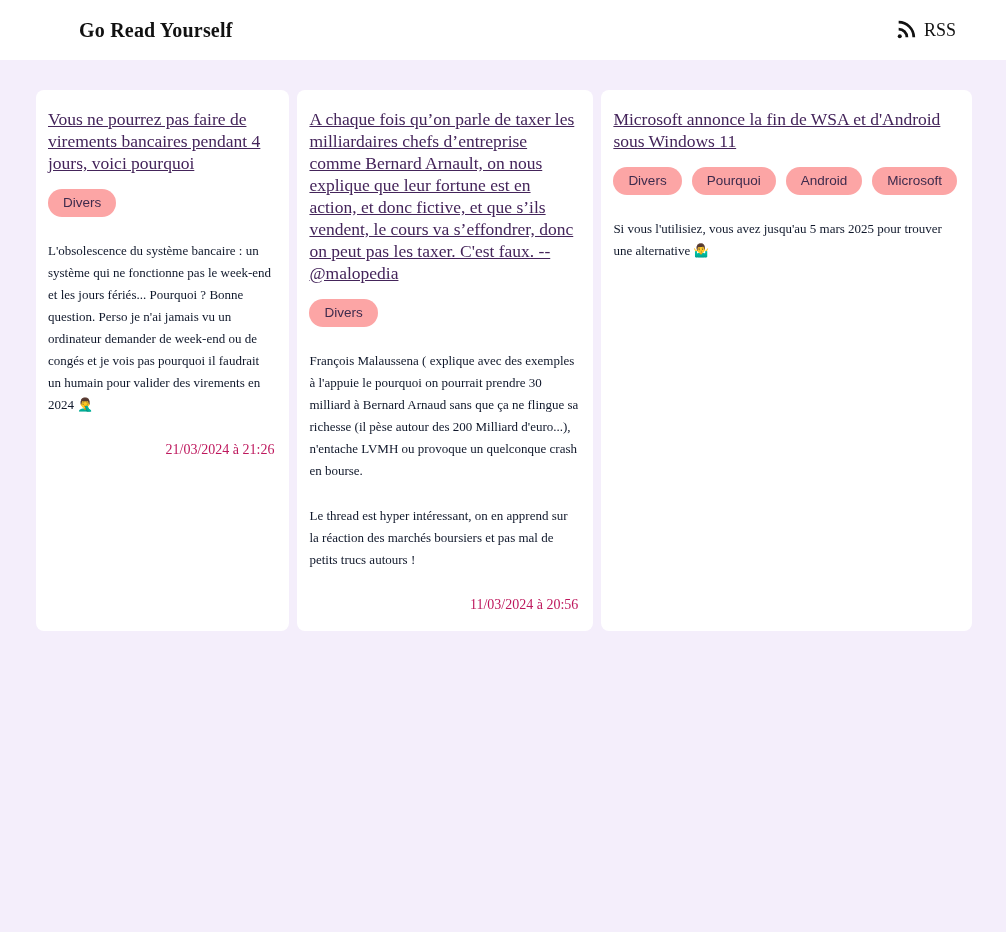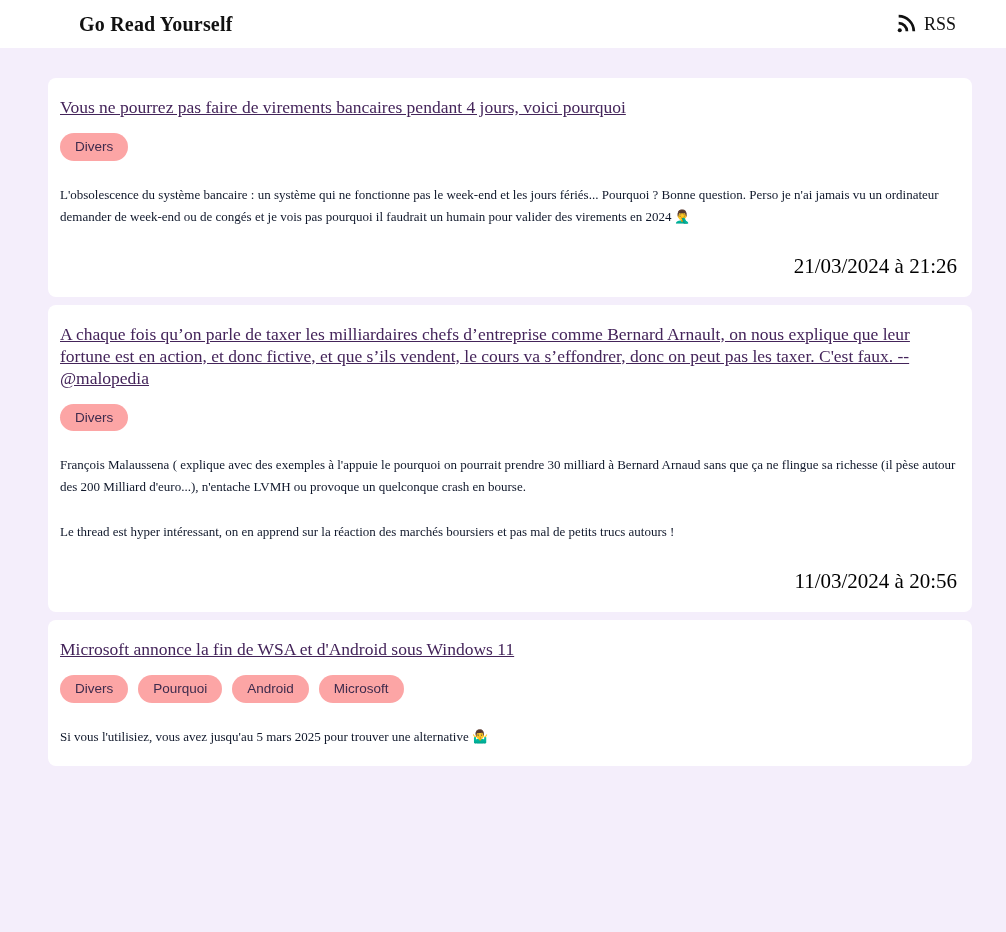--- a/index.html
+++ b/index.html
@@ -7,21 +7,21 @@
   body {
     width: 1006px;
     height: 932px;
     overflow: hidden;
     background: #f4eefb;
     font-family: "Liberation Serif", serif;
     color: #0b0b0b;
   }
   .site-header {
     background: #ffffff;
-    height: 48px;
+    height: 60px;
     display: flex;
     align-items: center;
     justify-content: space-between;
     padding: 0 50px 0 79px;
   }
   .site-title {
     font-size: 20px;
     font-weight: 600;
     color: #111111;
     text-decoration: none;
@@ -32,23 +32,21 @@
     align-items: center;
     gap: 7px;
     color: #111111;
     text-decoration: none;
     font-size: 18px;
   }
   .rss-link svg { display: block; }
   main.feed {
     padding: 30px 34px 0 36px;
     display: flex;
-    flex-direction: column;
     gap: 8px;
-    margin-left: 12px;
   }
   article.card {
     background: #ffffff;
     border-radius: 8px;
     padding: 18px 15px 18px 12px;
   }
   .card-title {
     margin: 0;
     font-size: 17.5px;
     font-weight: normal;
@@ -77,22 +75,22 @@
   .card-body { margin-top: 9px; }
   .card-body p {
     margin: 23px 0 0 0;
     font-size: 13px;
     line-height: 22px;
     color: #0f172a;
   }
   .card-date {
     margin-top: 26px;
     text-align: right;
-    font-size: 21px;
-    color: #000000;
+    font-size: 14px;
+    color: #be185d;
   }
 </style>
 </head>
 <body>
 
 <header class="site-header">
   <a href="#" class="site-title">Go Read Yourself</a>
   <a href="#" class="rss-link">
     <span>
       <svg viewBox="0 0 24 24" width="22" height="22" fill="none" stroke="#111111" stroke-width="3" stroke-linecap="butt">

